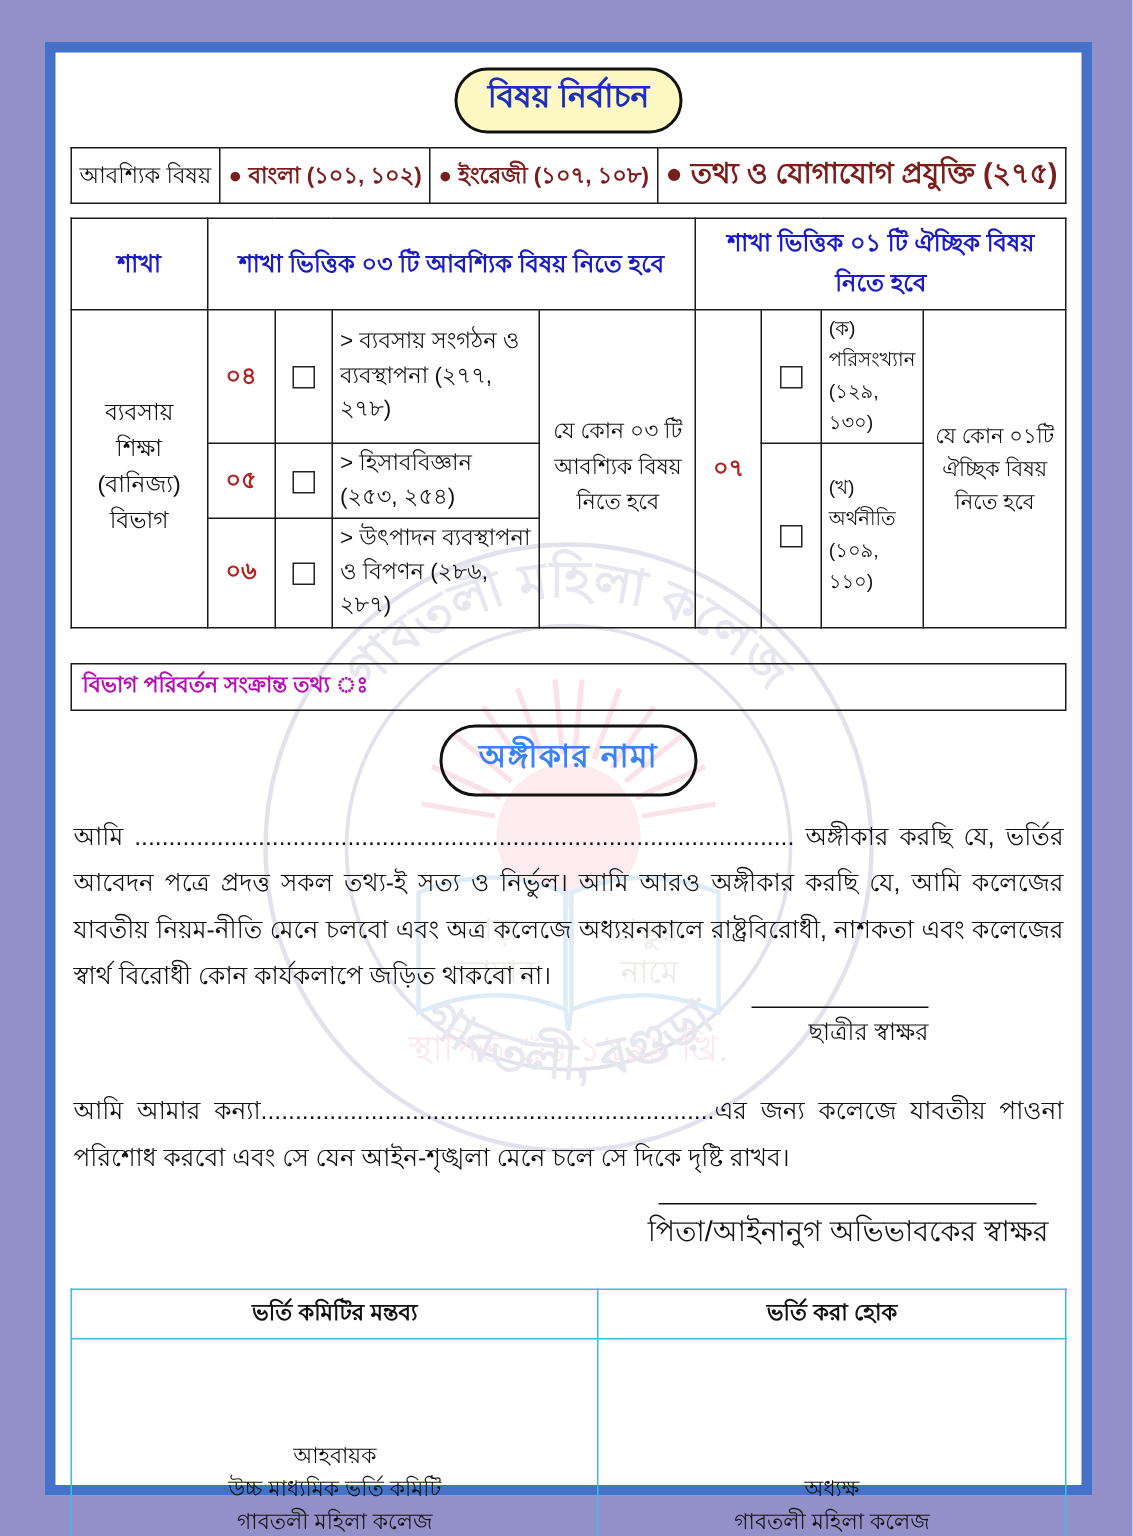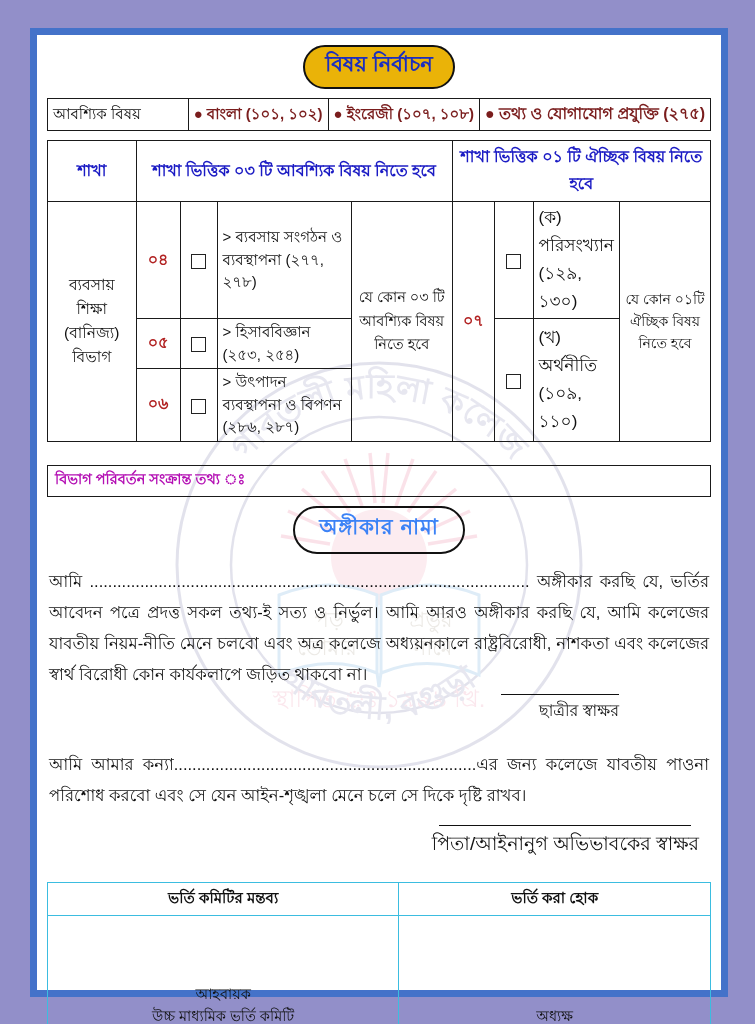--- a/index.html
+++ b/index.html
@@ -20,44 +20,44 @@
     position:absolute;left:122px;top:310px;width:440px;height:440px;
     opacity:.33;z-index:0;pointer-events:none;
   }
 
   .content{position:relative;z-index:1;}
 
   .title-wrap{text-align:center;margin:4px 0 9px;}
   .title-oval{
     display:inline-block;border:2.5px solid #111;border-radius:22px;
     padding:1px 20px 4px;color:#1b2ec0;font-weight:bold;font-size:21px;
-    background:#eab308;
+    background:#fef9c3;
   }
 
   table{border-collapse:collapse;width:100%;}
   td,th{border:1.4px solid #1a1a1a;padding:2px 5px;}
 
   .t1{font-size:15px;padding-left:48px;}
   .t1 td{height:26px;}
   .t1 .lbl{width:47%;color:#111;}
   .t1 .sub{color:#7a1d1d;font-weight:bold;white-space:nowrap;}
   .t1 .s1{width:18.5%;}
   .t1 .s2{width:15.5%;}
-  .t1 .s3{width:19%;font-size:16px;}
+  .t1 .s3{width:19%;font-size:19px;}
 
   .t2{margin-top:9px;font-size:15px;}
   .t2 th{color:#1b1bc4;font-size:16px;font-weight:bold;padding:3px 2px;}
   .t2 .division{width:86px;text-align:center;font-size:15.5px;line-height:1.55;}
   .t2 .code{width:38px;text-align:center;color:#b22222;font-weight:bold;font-size:16px;border-radius:17px;}
   .t2 .cbcell{width:30px;text-align:center;}
   .t2 .subj{width:142px;font-size:15px;line-height:1.5;}
   .t2 .note{width:104px;text-align:center;font-size:14.5px;line-height:1.6;}
   .t2 .code7{width:36px;text-align:center;color:#b22222;font-weight:bold;font-size:16px;}
   .t2 .cb2{width:32px;text-align:center;}
-  .t2 .osubj{font-size:17px;}
+  .t2 .osubj{font-size:13px;}
   .t2 .note2{width:96px;text-align:center;font-size:14px;line-height:1.6;}
   .t2 .r1{height:56px;} .t2 .r2{height:36px;} .t2 .r3{height:56px;}
 
   .cb{display:inline-block;width:13px;height:13px;border:1.3px solid #222;background:#fff;vertical-align:middle;}
 
   .deptbox{
     margin-top:23px;border:1.4px solid #1a1a1a;padding:2px 7px 4px;
     color:#b410b4;font-weight:bold;font-size:14.5px;
   }
 

